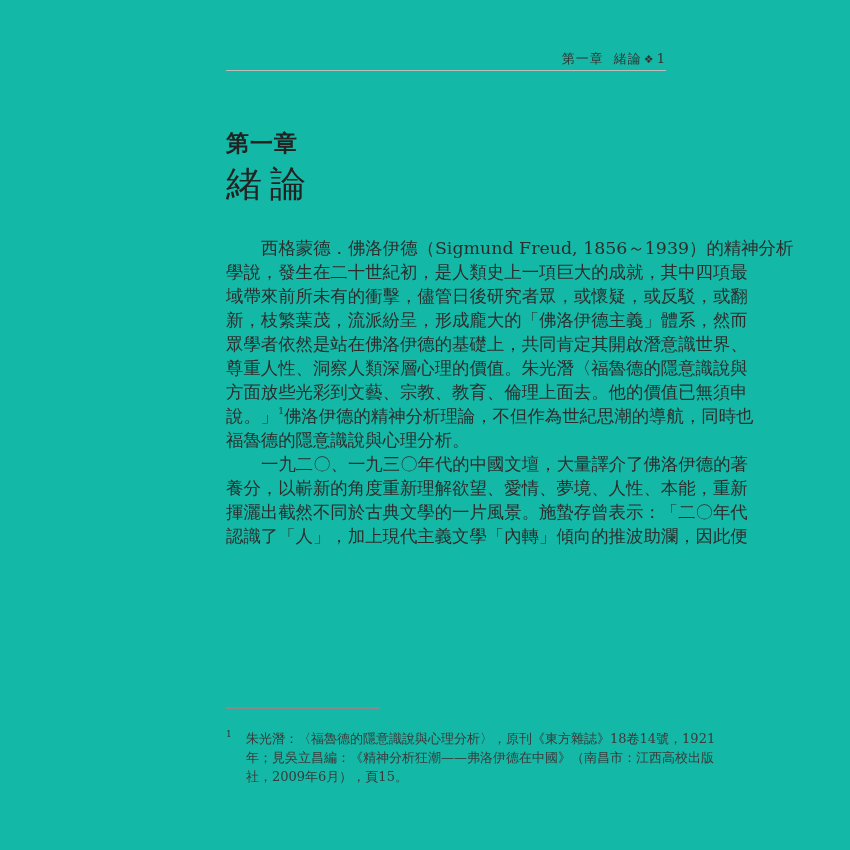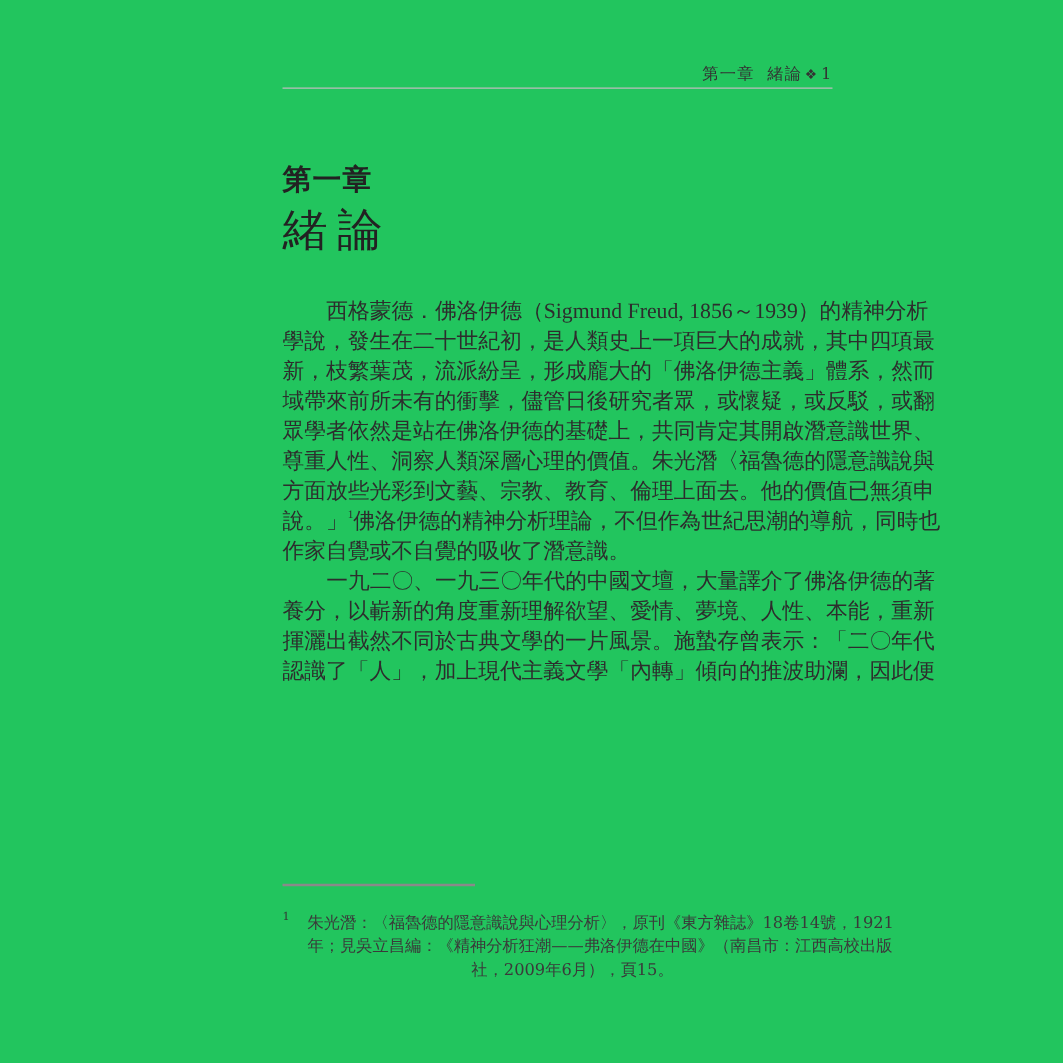--- a/index.html
+++ b/index.html
@@ -1,59 +1,59 @@
 <!DOCTYPE html>
 <html><head>
   <meta charset="utf-8">
   <style>
     html, body { margin: 0; padding: 0; background: #ffffff; }
     body { width: 850px; height: 850px; position: relative; overflow: hidden;
            font-family: "DejaVu Serif", "Liberation Serif", serif; color: #2a2a2a; }
-    .page { position: absolute; left: 0; top: 0; width: 850px; height: 850px; background: #22c55e; }
+    .page { position: absolute; left: 0; top: 0; width: 850px; height: 850px; background: #14b8a6; }
     .running-head { position: absolute; left: 226px; top: 50px; width: 440px; height: 20px;
                     text-align: right; font-size: 13px; color: #333; letter-spacing: 1px; }
     .running-head .sep { display: inline-block; width: 10px; }
     .running-head .orn { font-size: 11px; margin: 0 2px; }
     .head-rule { position: absolute; left: 226px; top: 70px; width: 440px; height: 1px; background: #bdbdbd; }
     .chapter-num { position: absolute; left: 226px; top: 128px; font-size: 23px; font-weight: bold;
                    font-family: "DejaVu Sans", "Liberation Sans", sans-serif; color: #222; letter-spacing: 1px; }
     .chapter-title { position: absolute; left: 226px; top: 160px; font-size: 36px; color: #222;
                      font-family: "DejaVu Sans", "Liberation Sans", sans-serif; letter-spacing: 8px; }
-    .body { position: absolute; left: 226px; top: 236px; width: 444px; font-family: Liberation Serif, serif; }
+    .body { position: absolute; left: 226px; top: 236px; width: 444px; }
     .line { height: 24px; line-height: 24px; font-size: 17.4px; white-space: nowrap; color: #2d2d2d; }
     .indent { padding-left: 35px; }
     .fn-ref { font-size: 9px; vertical-align: top; line-height: 14px; }
     .fn-rule { position: absolute; left: 226px; top: 707px; width: 154px; height: 2px; background: #8a8a8a; }
     .footnotes { position: absolute; left: 226px; top: 729px; width: 444px; }
     .fn-mark { position: absolute; left: 0; top: 0; font-size: 9px; color: #333; }
-    .fn-line { height: 19px; line-height: 19px; font-size: 13px; padding-left: 20px; white-space: nowrap; color: #3a3a3a; text-align: center; }
+    .fn-line { height: 19px; line-height: 19px; font-size: 13px; padding-left: 20px; white-space: nowrap; color: #3a3a3a; }
   </style>
 </head>
 <body>
 
 <div class="page">
 
   <div class="running-head">
     <span>第一章</span><span class="sep"></span><span>緒論</span><span class="orn">❖</span><span>1</span>
   </div>
   <div class="head-rule"></div>
 
   <div class="chapter-num">第一章</div>
   <div class="chapter-title">緒論</div>
 
   <div class="body">
     <div class="line indent">西格蒙德．佛洛伊德（Sigmund Freud, 1856～1939）的精神分析</div>
     <div class="line">學說，發生在二十世紀初，是人類史上一項巨大的成就，其中四項最</div>
+    <div class="line">域帶來前所未有的衝擊，儘管日後研究者眾，或懷疑，或反駁，或翻</div>
     <div class="line">新，枝繁葉茂，流派紛呈，形成龐大的「佛洛伊德主義」體系，然而</div>
-    <div class="line">域帶來前所未有的衝擊，儘管日後研究者眾，或懷疑，或反駁，或翻</div>
     <div class="line">眾學者依然是站在佛洛伊德的基礎上，共同肯定其開啟潛意識世界、</div>
     <div class="line">尊重人性、洞察人類深層心理的價值。朱光潛〈福魯德的隱意識說與</div>
     <div class="line">方面放些光彩到文藝、宗教、教育、倫理上面去。他的價值已無須申</div>
     <div class="line"><span>說。」</span><sup class="fn-ref">1</sup><span>佛洛伊德的精神分析理論，不但作為世紀思潮的導航，同時也</span></div>
-    <div class="line">作家自覺或不自覺的吸收了潛意識。</div>
+    <div class="line">福魯德的隱意識說與心理分析。</div>
     <div class="line indent">一九二〇、一九三〇年代的中國文壇，大量譯介了佛洛伊德的著</div>
     <div class="line">養分，以嶄新的角度重新理解欲望、愛情、夢境、人性、本能，重新</div>
     <div class="line">揮灑出截然不同於古典文學的一片風景。施蟄存曾表示：「二〇年代</div>
     <div class="line">認識了「人」，加上現代主義文學「內轉」傾向的推波助瀾，因此便</div>
   </div>
 
   <div class="fn-rule"></div>
 
   <div class="footnotes">
     <span class="fn-mark">1</span>

